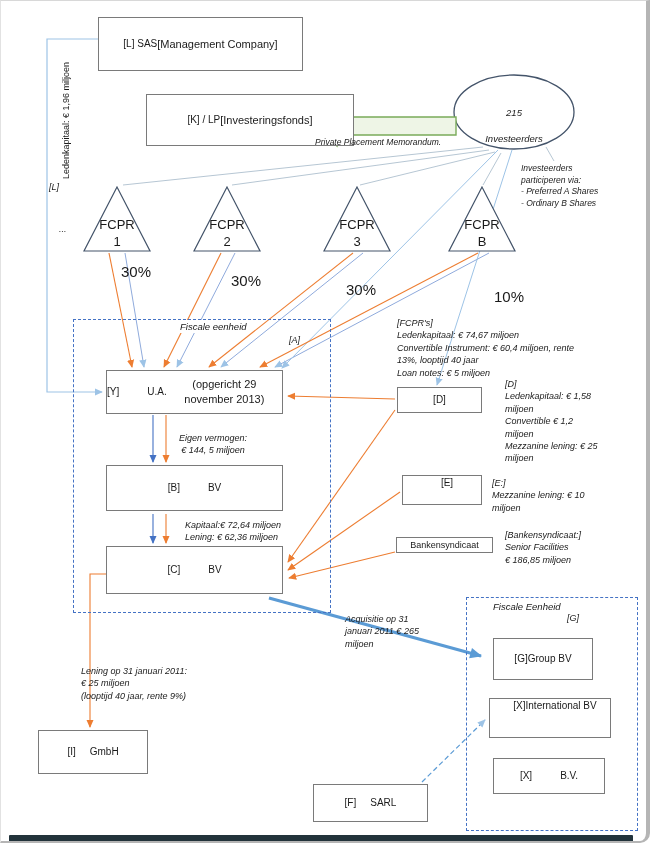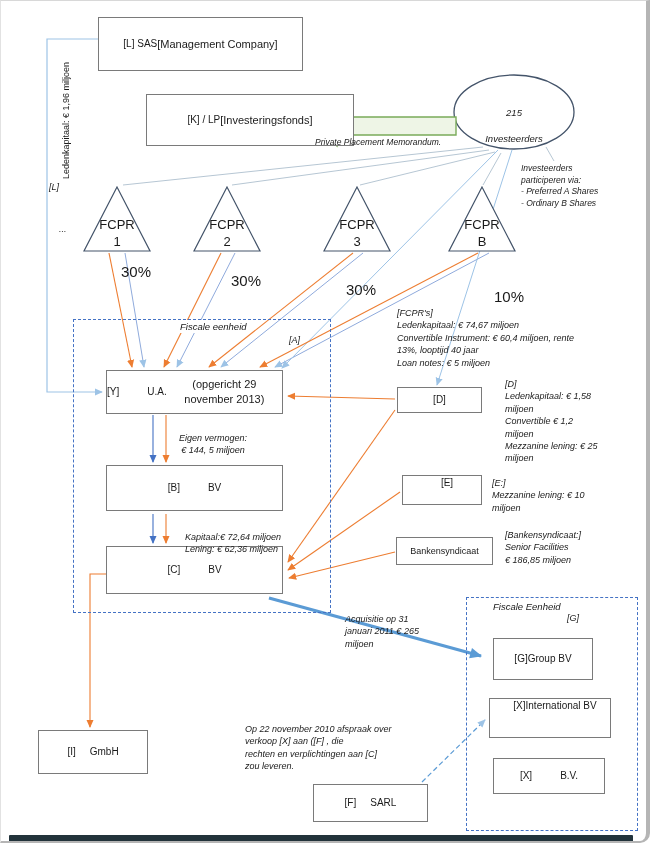--- a/index.html
+++ b/index.html
@@ -145,21 +145,21 @@
   </div>
 
   <div class="box" style="left:396px; top:386px; width:85px; height:26px;">
     <div>[D]</div>
   </div>
 
   <div class="box" style="left:401px; top:474px; width:80px; height:30px; align-items:flex-start; padding-left:10px;">
     <div>[E]</div>
   </div>
 
-  <div class="box" style="left:395px; top:536px; width:97px; height:28px; font-size:9px;">
+  <div class="box" style="left:395px; top:536px; width:97px; height:16px; font-size:9px;">
     <div>Bankensyndicaat</div>
   </div>
 
   <div class="box" style="left:492px; top:637px; width:100px; height:42px;">
     <div>[G]</div>
     <div>Group BV</div>
   </div>
 
   <div class="box" style="left:488px; top:697px; width:122px; height:40px; align-items:flex-start; padding-left:10px; text-align:left;">
     <div>[X]</div>
@@ -219,33 +219,33 @@
 
   <div class="note" style="left:314px; top:120px; width:148px; font-size:8.5px;margin-top:16px;">Private Placement Memorandum.</div>
 
   <div class="note" style="left:520px; top:162px; width:110px; font-size:8.5px;">Investeerders
 participeren via:
 - Preferred A Shares
 - Ordinary B Shares</div>
 
   <div class="note" style="left:58px; top:222px;">...</div>
 
-  <div class="note" style="left:396px; top:306px; width:218px;">[FCPR's]
+  <div class="note" style="left:396px; top:316px; width:218px;">[FCPR's]
 Ledenkapitaal: € 74,67 miljoen
 Convertible Instrument: € 60,4 miljoen, rente
 13%, looptijd 40 jaar
 Loan notes: € 5 miljoen</div>
 
   <div class="note" style="left:176px; top:319px; font-size:9.5px; background:#fff; padding:0 3px;">Fiscale eenheid</div>
   <div class="note" style="left:288px; top:333px;">[A]</div>
 
   <div class="note" style="left:178px; top:431px;text-align:center;">Eigen vermogen:
 € 144, 5 miljoen</div>
 
-  <div class="note" style="left:184px; top:518px;margin-top:12px;">Kapitaal:€ 72,64 miljoen
+  <div class="note" style="left:184px; top:518px;">Kapitaal:€ 72,64 miljoen
 Lening: € 62,36 miljoen</div>
 
   <div class="note" style="left:504px; top:377px; width:130px;">[D]
 Ledenkapitaal: € 1,58
 miljoen
 Convertible € 1,2
 miljoen
 Mezzanine lening: € 25
 miljoen</div>
 
@@ -257,20 +257,19 @@
 Senior Facilities
 € 186,85 miljoen</div>
 
   <div class="note" style="left:344px; top:612px; width:110px;">Acquisitie op 31
 januari 2011 € 265
 miljoen</div>
 
   <div class="note" style="left:492px; top:599px; font-size:9.5px;">Fiscale Eenheid</div>
   <div class="note" style="left:566px; top:611px;">[G]</div>
 
-
-  <div class="note" style="left:244px; top:722px; width:190px;">Op 22 november 2010 afspraak over
-verkoop [X] aan ([F] , die
-rechten en verplichtingen aan [C]
-zou leveren.</div>
+  <div class="note" style="left:80px; top:664px; width:165px;">Lening op 31 januari 2011:
+€ 25 miljoen
+(looptijd 40 jaar, rente 9%)</div>
+
 
   <div class="bottombar"></div>
 </div>
 
 </body></html>

